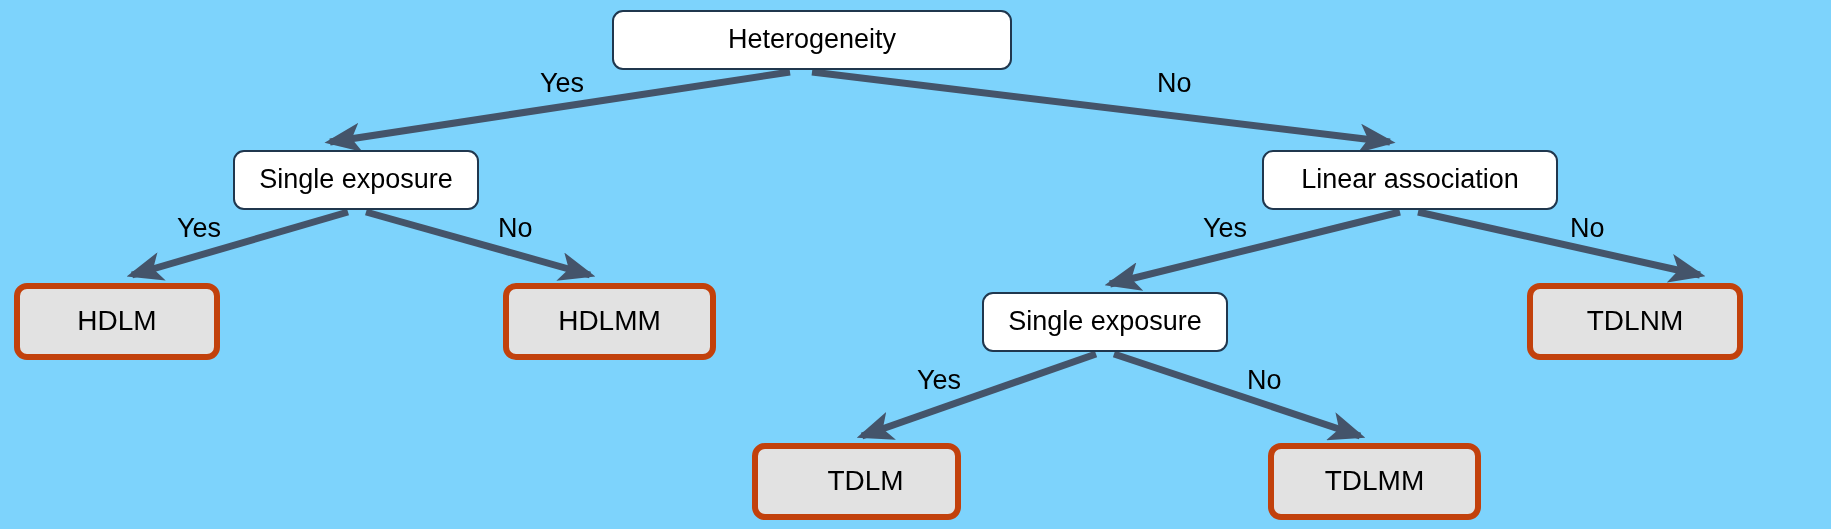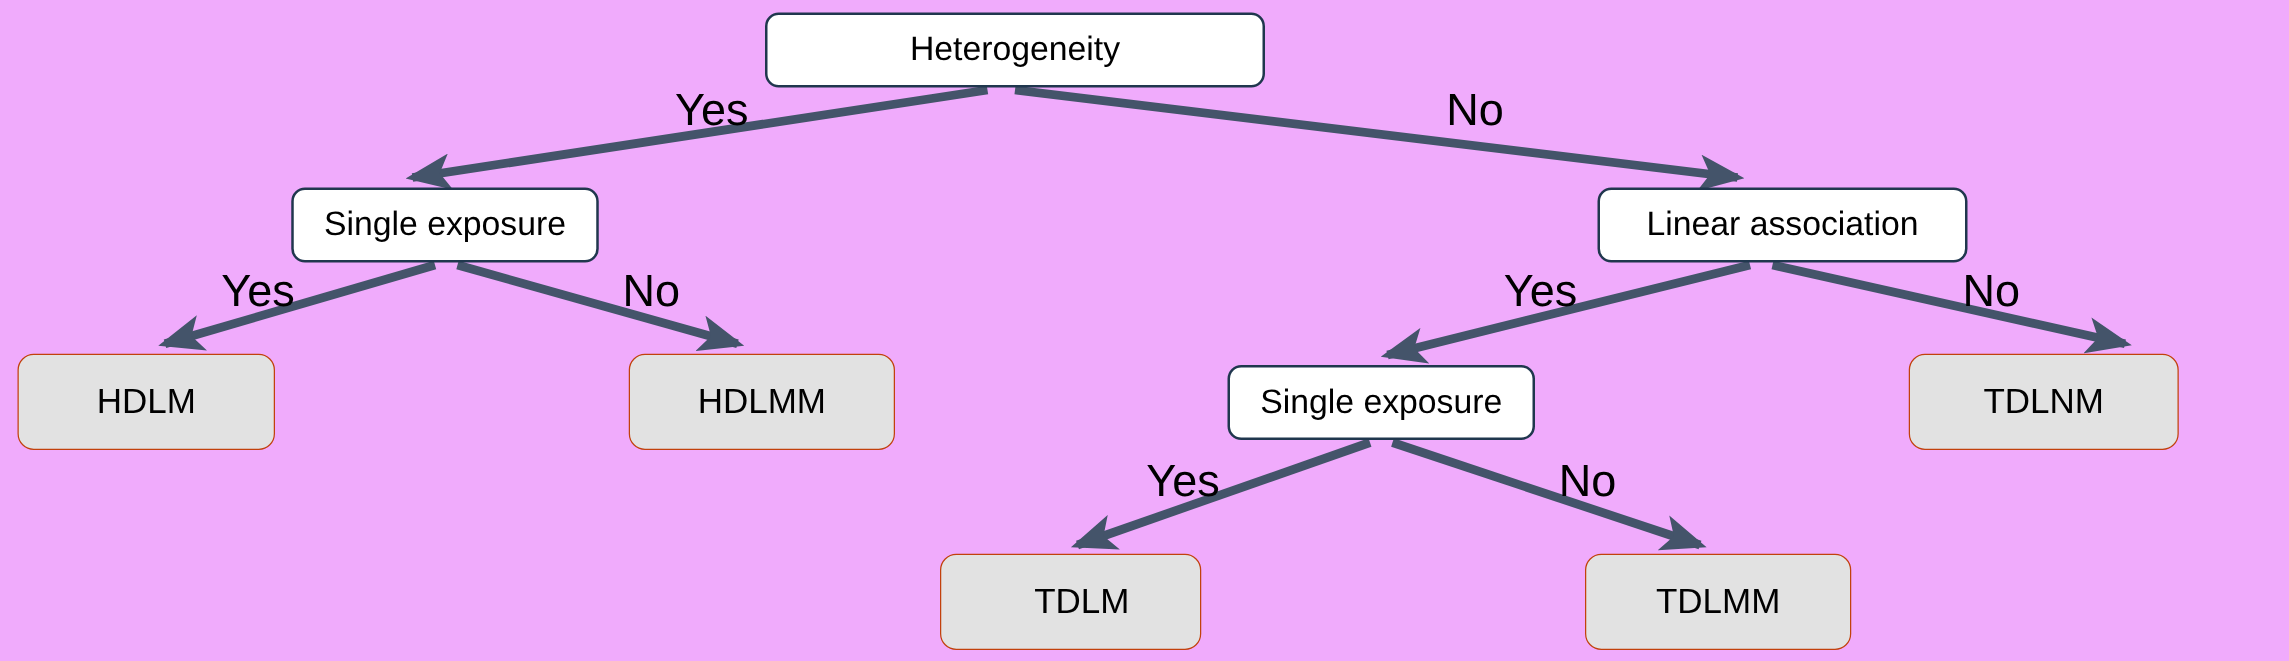--- a/index.html
+++ b/index.html
@@ -7,21 +7,21 @@
     padding: 0;
     background: #ffffff;
   }
   body {
     font-family: "Liberation Sans", sans-serif;
   }
   #diagram-canvas {
     position: relative;
     width: 1831px;
     height: 529px;
-    background: #f0abfc;
+    background: #7dd3fc;
     overflow: hidden;
   }
   #edge-layer {
     position: absolute;
     left: 0;
     top: 0;
     width: 1831px;
     height: 529px;
     pointer-events: none;
   }
@@ -36,29 +36,29 @@
   }
   .node.decision {
     background: #ffffff;
     border: 2.2px solid #20374E;
     border-radius: 11px;
     color: #000000;
     font-size: 27px;
   }
   .node.outcome {
     background: #E2E2E2;
-    border: 1px solid #c2410c;
+    border: 6px solid #c2410c;
     border-radius: 13px;
     color: #000000;
     font-size: 28px;
   }
   .edge-label {
     position: absolute;
     color: #000000;
-    font-size: 36px;
+    font-size: 27px;
     white-space: nowrap;
     line-height: 1;
   }
 </style>
 </head>
 <body>
 
 <div id="diagram-canvas">
 
   <svg id="edge-layer" viewBox="0 0 1831 529" width="1831" height="529" xmlns="http://www.w3.org/2000/svg">
@@ -79,21 +79,21 @@
       </g>
   </svg>
 
   <div id="nodes-group">
       <div class="node decision" style="left: 612px; top: 10px; width: 400px; height: 60px;">
         <span>Heterogeneity</span>
       </div>
       <div class="node decision" style="left: 233px; top: 150px; width: 246px; height: 60px;">
         <span>Single exposure</span>
       </div>
-      <div class="node decision" style="left: 1262px; top: 150px; width: 296px; height: 60px; margin-left: 16px;">
+      <div class="node decision" style="left: 1262px; top: 150px; width: 296px; height: 60px;">
         <span>Linear association</span>
       </div>
       <div class="node decision" style="left: 982px; top: 292px; width: 246px; height: 60px;">
         <span>Single exposure</span>
       </div>
       <div class="node outcome" style="left: 14px; top: 283px; width: 206px; height: 77px;">
         <span>HDLM</span>
       </div>
       <div class="node outcome" style="left: 503px; top: 283px; width: 213px; height: 77px;">
         <span>HDLMM</span>

